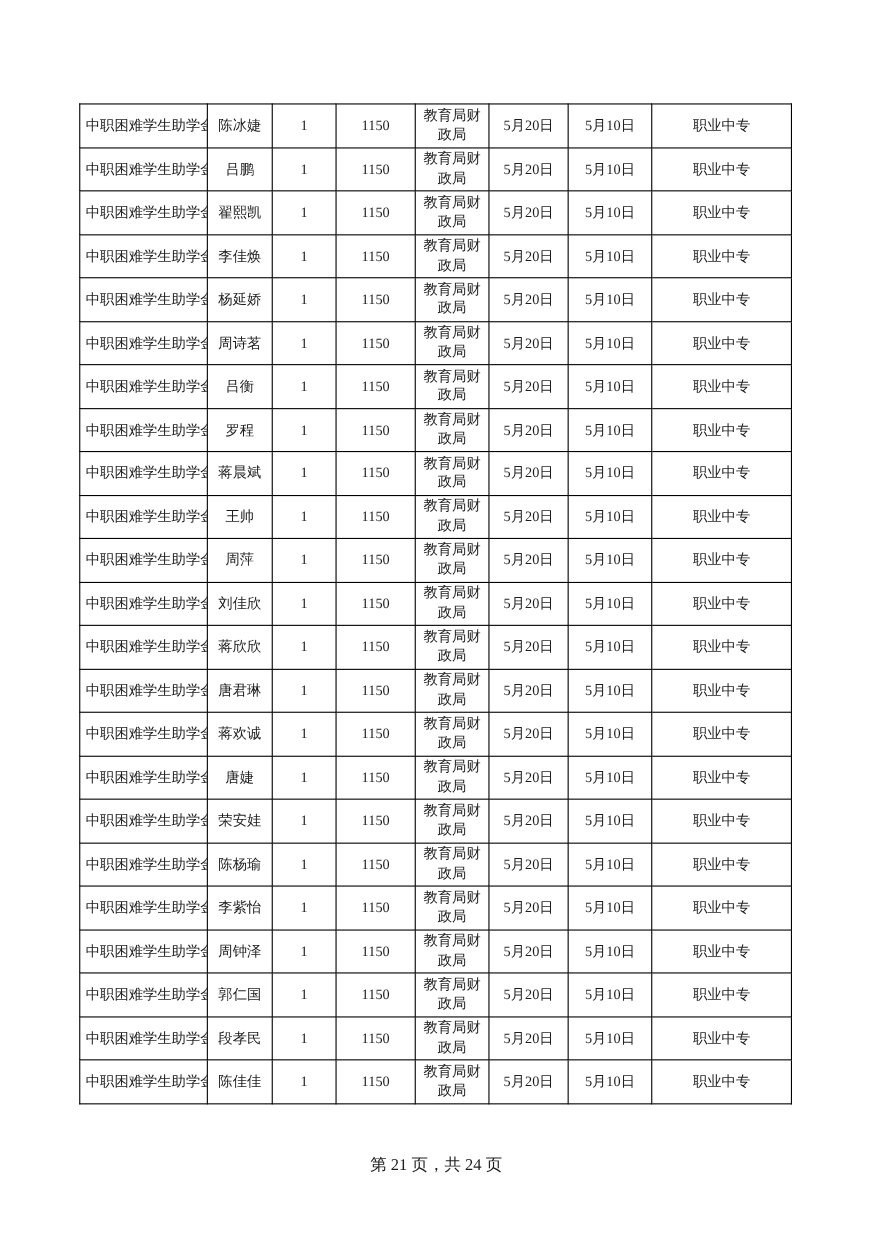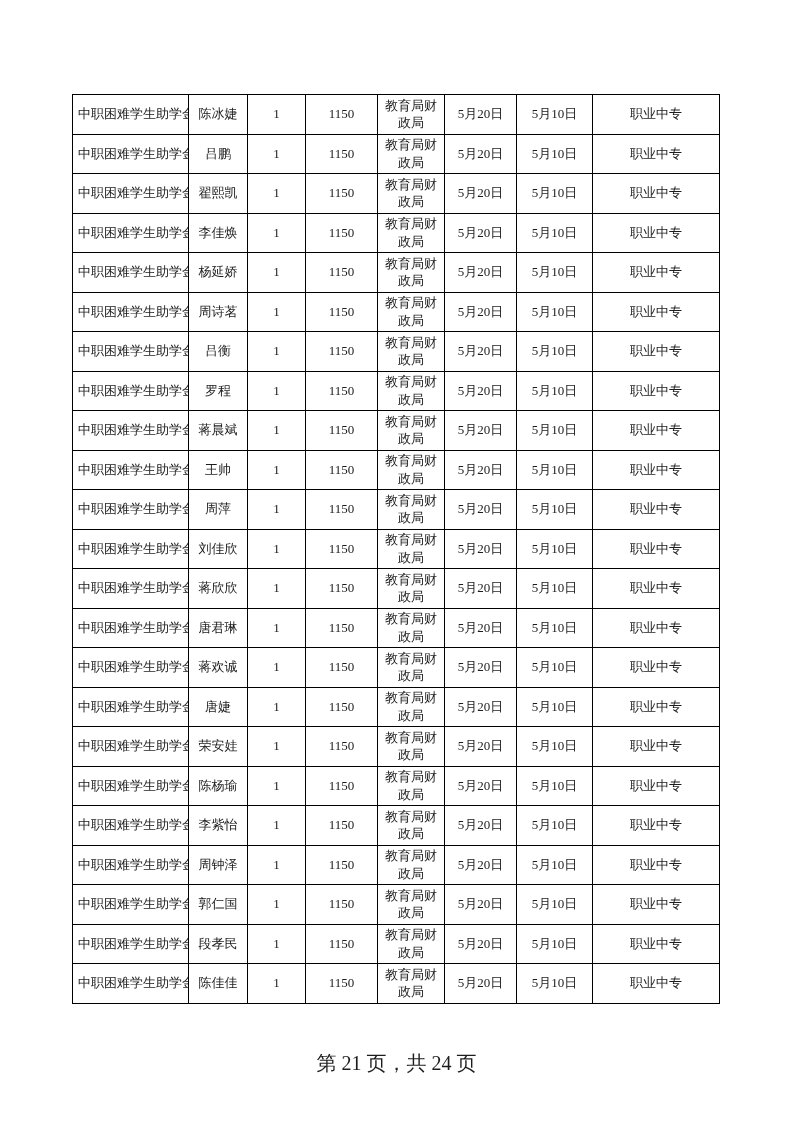--- a/index.html
+++ b/index.html
@@ -39,28 +39,29 @@
     overflow: hidden;
     color: #1c1c1c;
   }
   table.grants td.cell-grant {
     text-align: left;
     padding: 0 0 0 5px;
     white-space: nowrap;
   }
   table.grants td.cell-department {
     padding: 0 6px;
+    font-family: Liberation Mono, monospace;
   }
   .page-footer {
     position: absolute;
     left: 0;
     right: 0;
     top: 1050px;
     text-align: center;
-    font-size: 20px;
+    font-size: 15px;
     color: #1c1c1c;
   }
 </style>
 </head>
 <body>
 
 <div class="sheet">
 
   <table class="grants">
     <colgroup>

